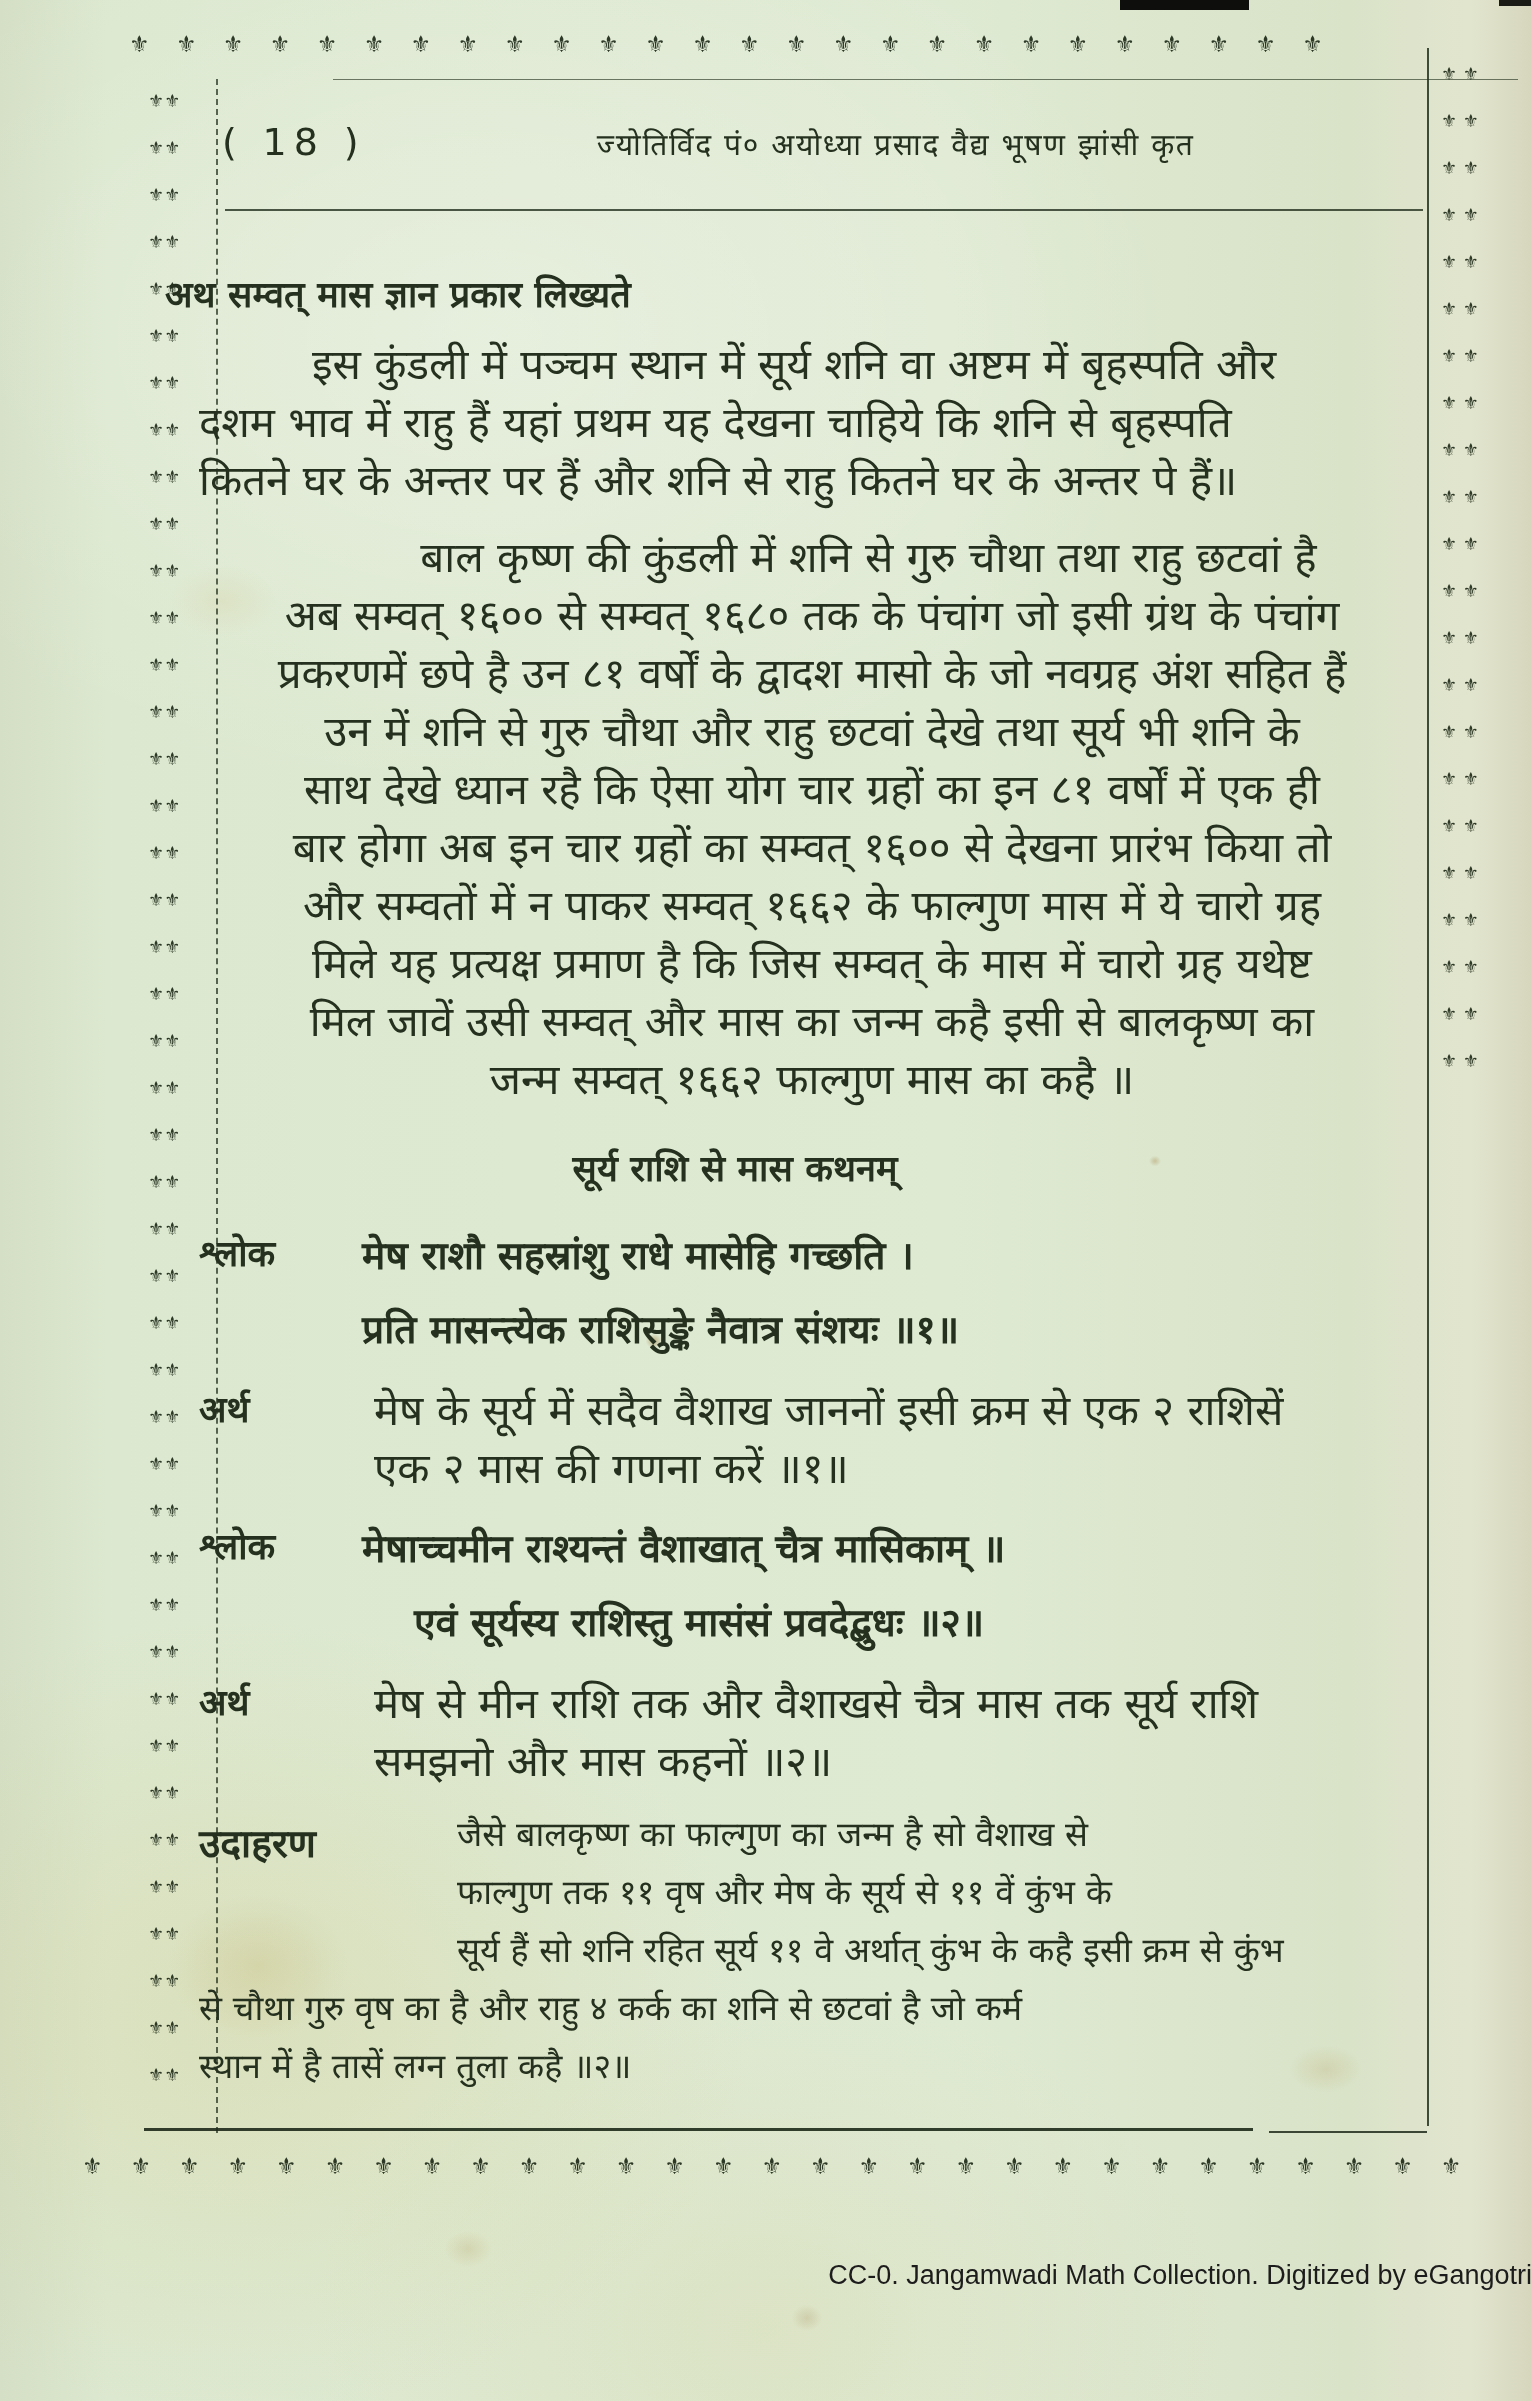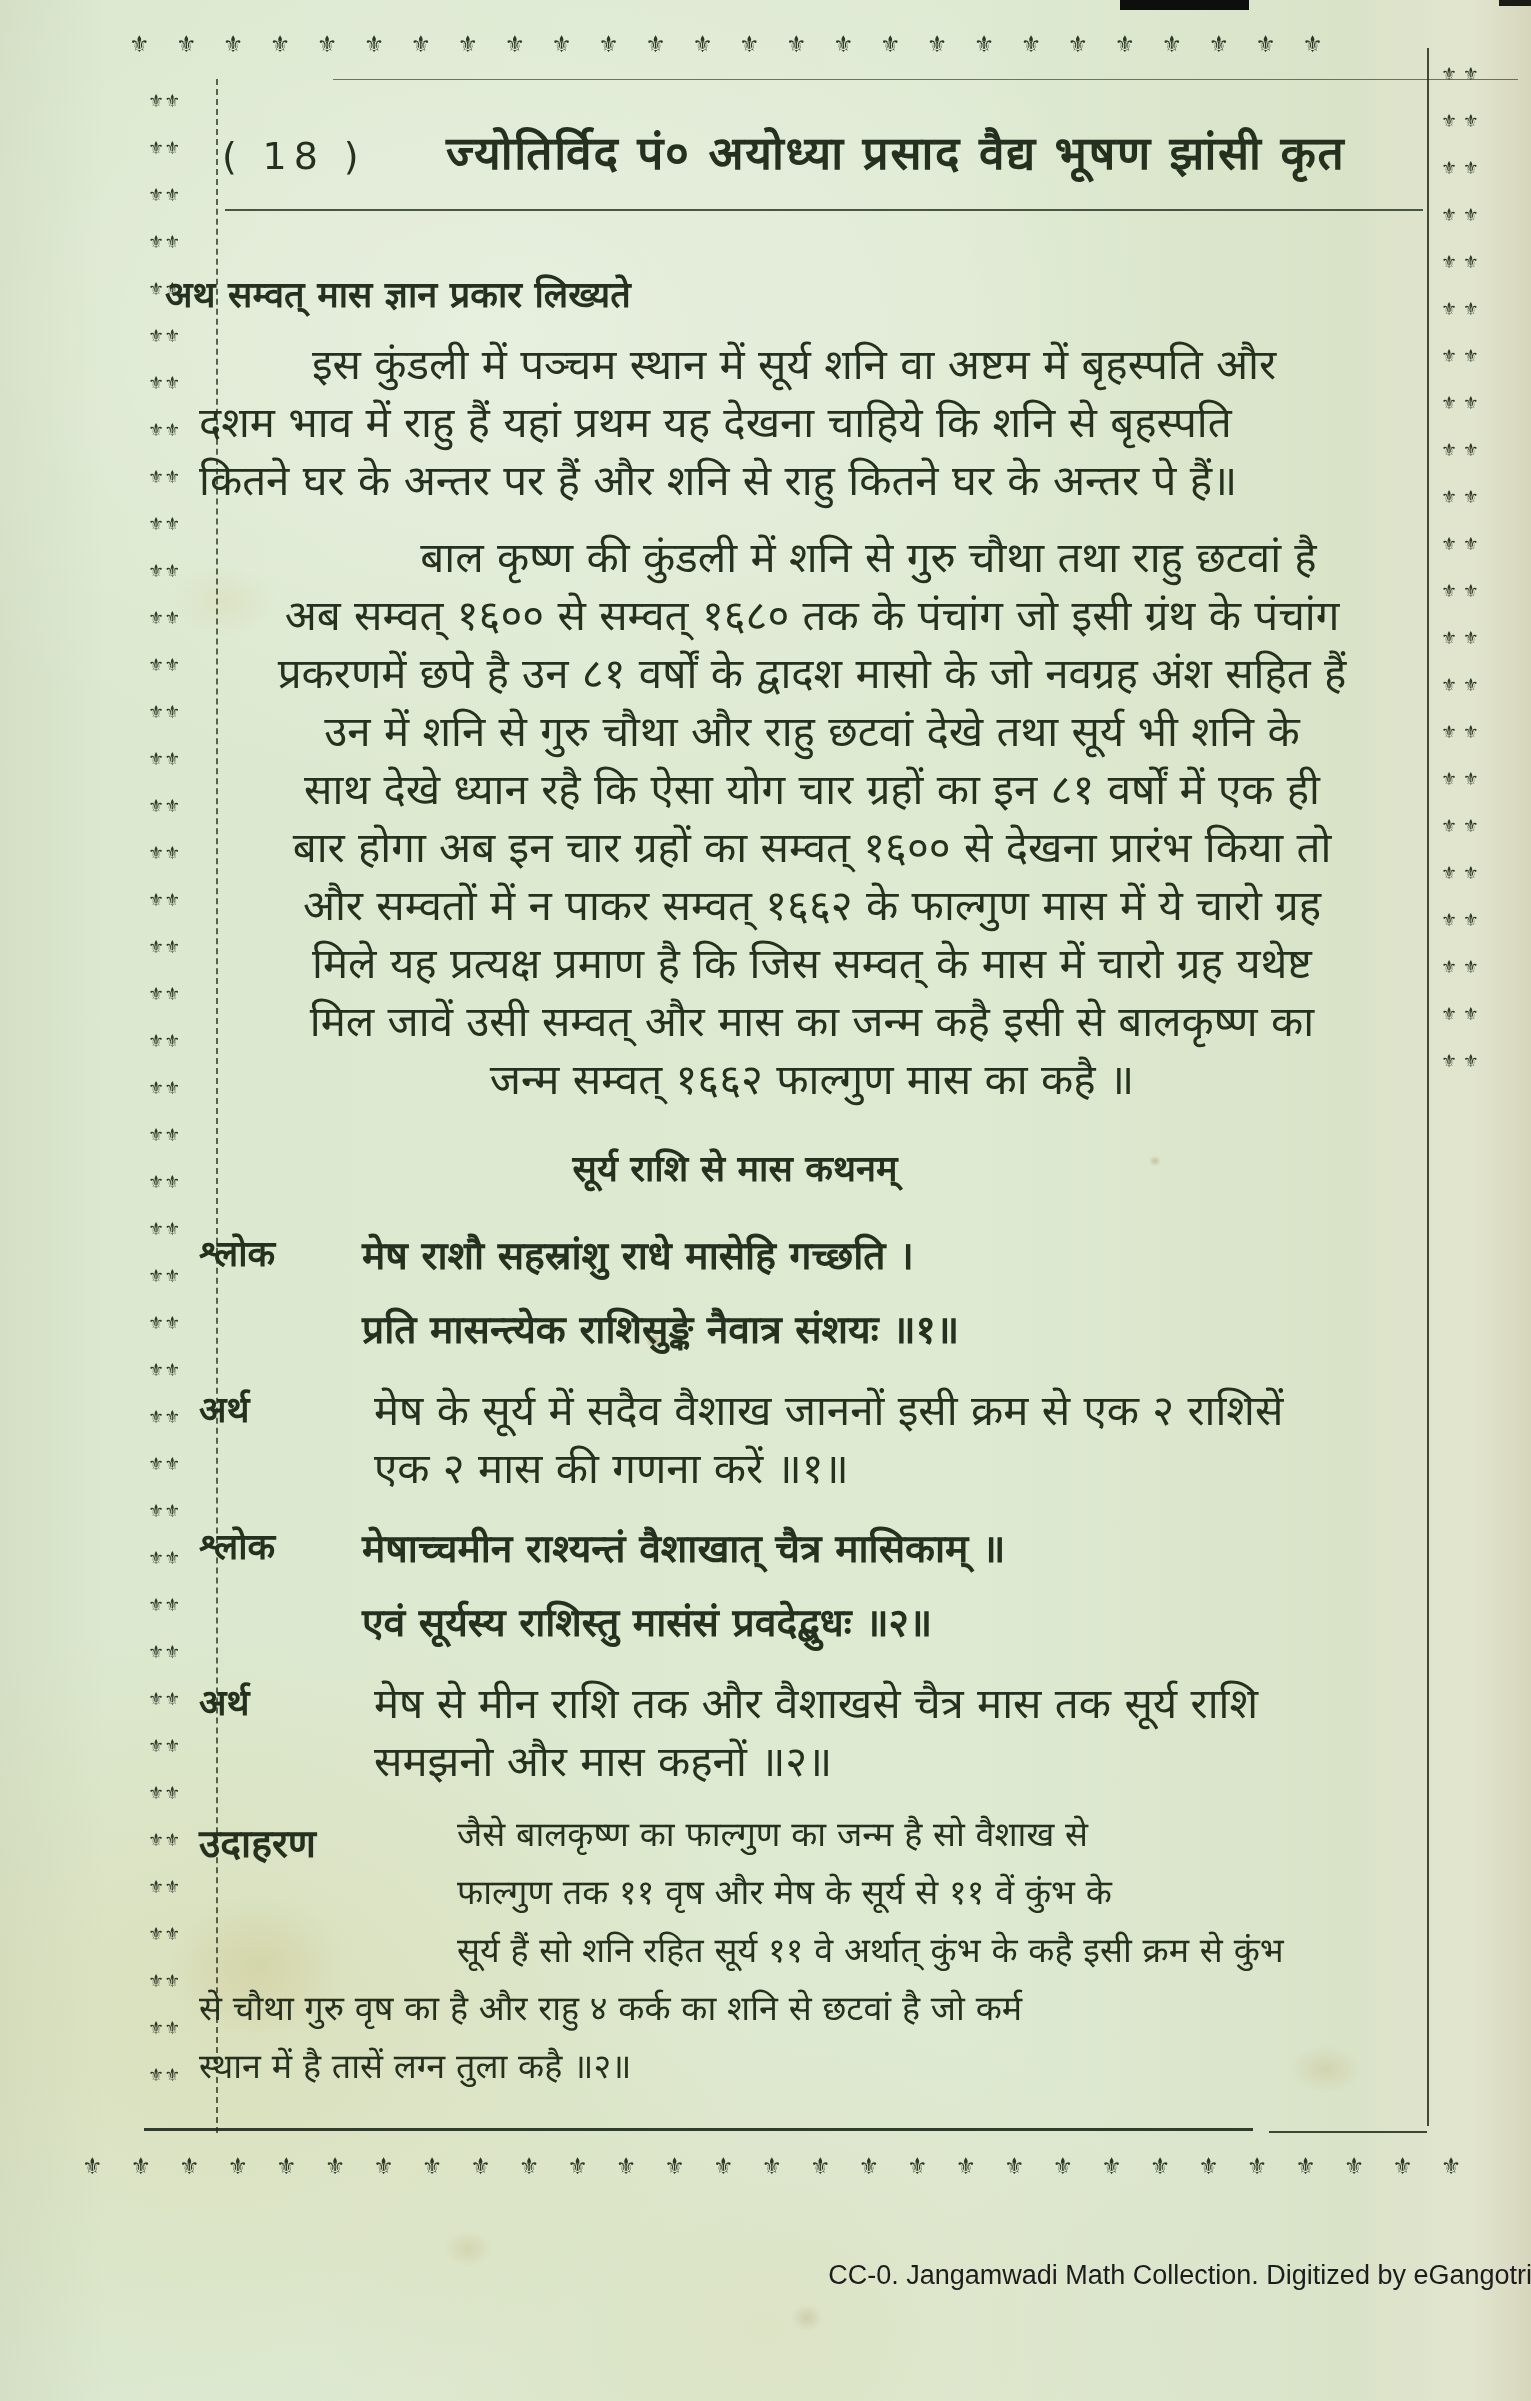--- a/index.html
+++ b/index.html
@@ -39,35 +39,35 @@
   .rule-top{position:absolute;left:333px;top:79px;width:1185px;border-top:1.7px solid rgba(40,54,34,.65);}
   .rule-left{position:absolute;left:216px;top:79px;height:2054px;border-left:2.6px dashed rgba(40,54,34,.75);}
   .rule-right{position:absolute;left:1427px;top:48px;height:2078px;border-left:2.6px solid rgba(35,48,30,.85);}
   .rule-bottom-a{position:absolute;left:144px;top:2128px;width:1109px;border-top:3.4px solid rgba(30,42,26,.9);}
   .rule-bottom-b{position:absolute;left:1269px;top:2131px;width:158px;border-top:2.6px solid rgba(30,42,26,.85);}
   .rule-header{position:absolute;left:225px;top:209px;width:1198px;border-top:2.6px solid rgba(35,48,30,.8);}
 
   
   .header-row{position:absolute;left:215px;top:120px;width:1211px;display:flex;align-items:baseline;}
   .pagenum{font-size:38px;letter-spacing:6.9px;flex:none;margin-left:6.9px;}
-  .book-title{font-size:46px;font-weight:bold;flex:1;text-align:center;letter-spacing:1.7px;}
+  .book-title{font-size:30px;font-weight:normal;flex:1;text-align:center;letter-spacing:1.7px;}
 
   
   .column{position:absolute;left:199px;top:266px;width:1226px;}
   .dev{white-space:pre-line;}
   .heading{font-size:36px;font-weight:bold;text-align:left;line-height:58px;margin:0 0 12px 0;transform:translateX(-34px);}
   .heading2{font-size:36px;font-weight:bold;text-align:center;line-height:58px;margin:0 0 20.6px 0;transform:translateX(-77px);}
   .prose{font-size:42px;line-height:58px;margin:0;}
   .p1{margin-bottom:19px;text-indent:113px;}
   .p2{margin-bottom:31px;text-indent:113px;text-align:center;}
   .vblock{display:flex;margin-bottom:15.5px;}
   .vlabel{flex:none;width:163px;font-size:36px;font-weight:bold;line-height:69px;}
   .vlabel-sm{flex:none;width:163px;font-size:36px;font-weight:bold;line-height:55px;}
   .verse{font-size:39px;font-weight:bold;line-height:74px;}
-  .verse .l2{}
+  .verse .l2{margin-left:52px;}
   .verse1 .l2{margin-left:0px;}
   .ablock{margin-bottom:13.7px;gap:12px;}
   .ud{margin-bottom:0;font-size:34px;line-height:58px;}
   .ud-label{float:left;width:258px;height:117px;font-size:39px;font-weight:bold;line-height:77px;}
   .footer{position:absolute;left:0;top:2260px;width:100%;text-align:right;
           font-family:Liberation Sans, sans-serif;font-size:27px;color:#1c1c1c;}
 </style>
 </head>
 <body>
 

